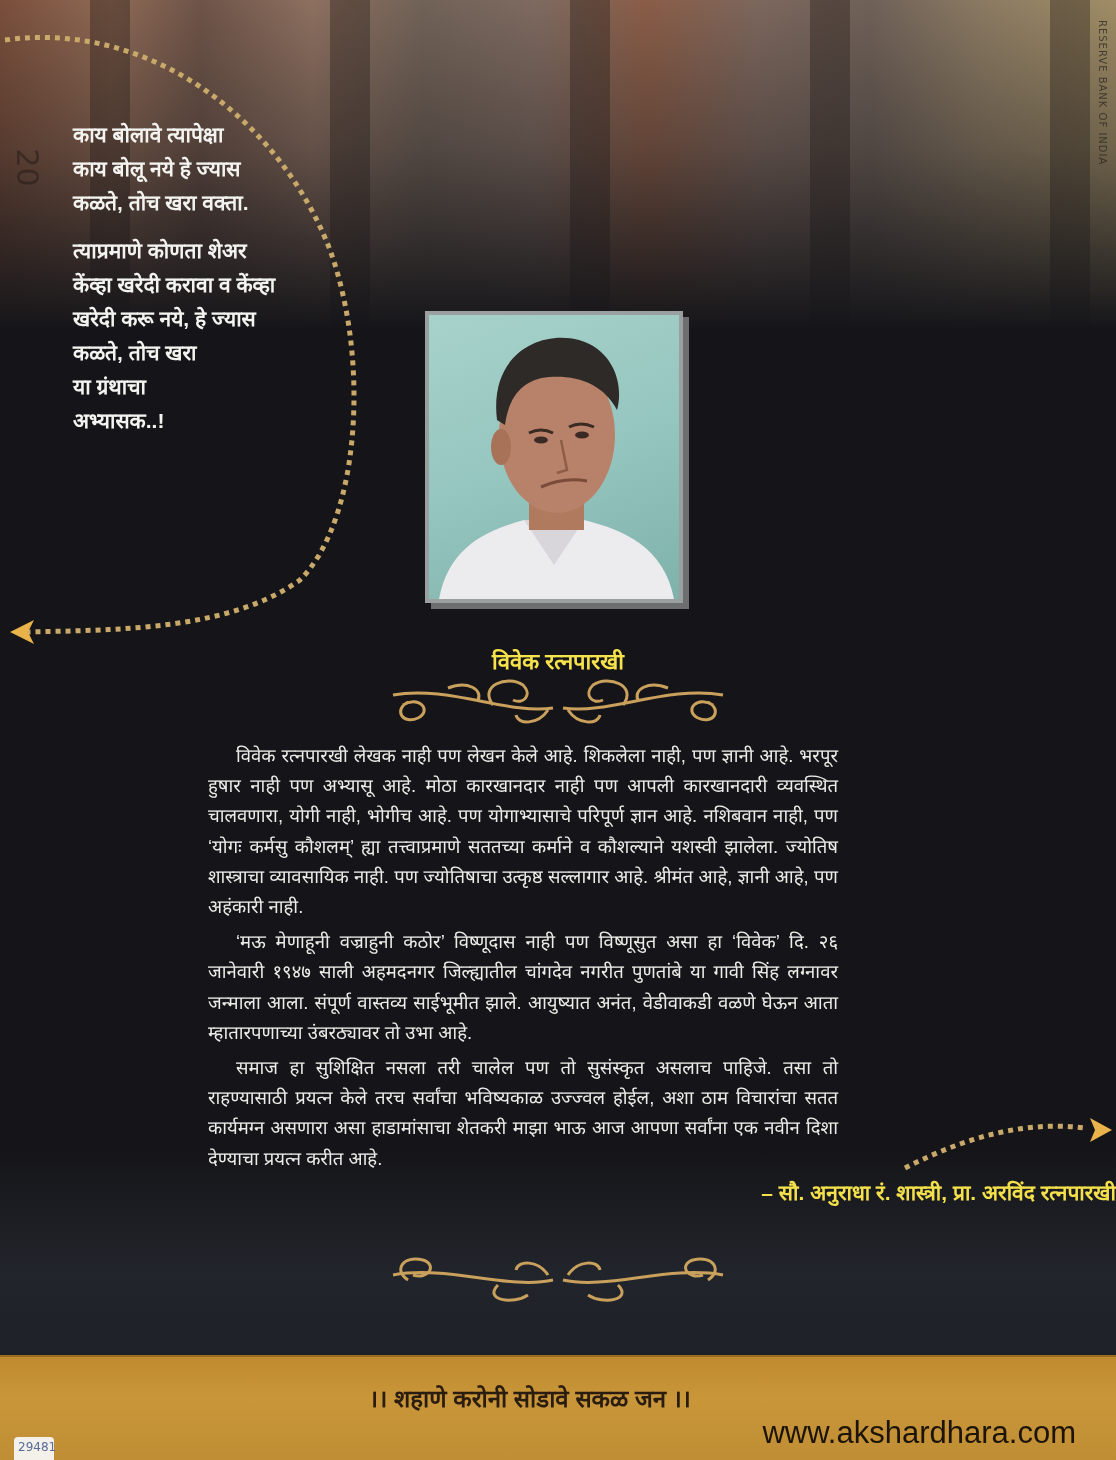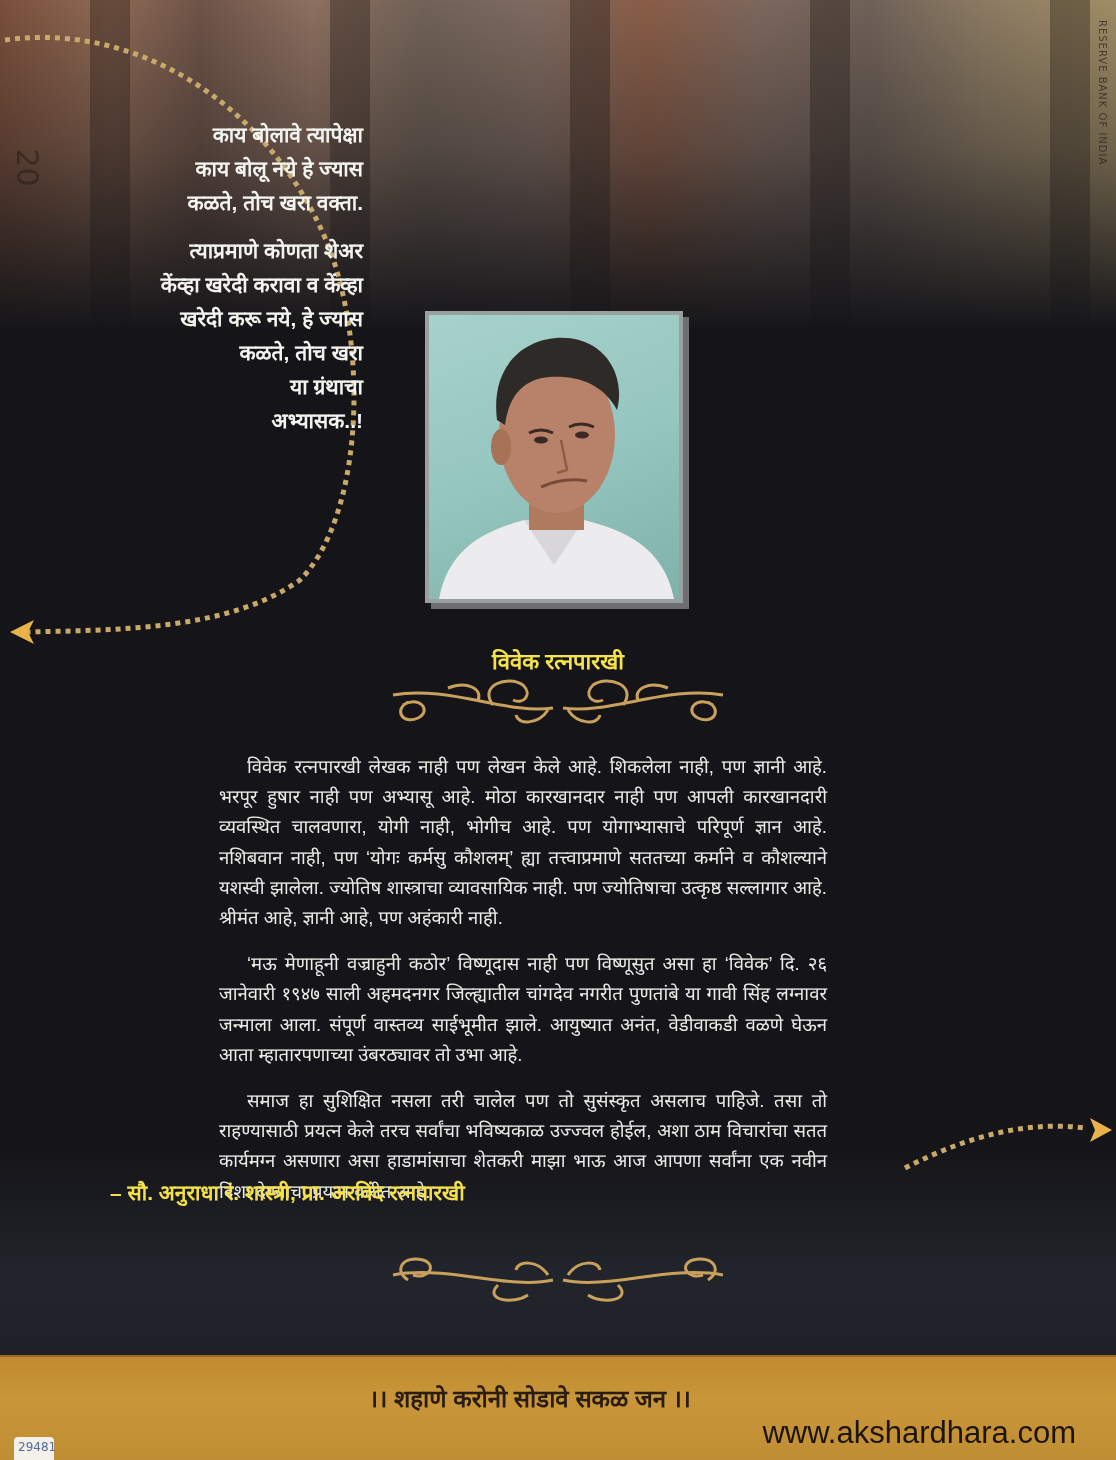--- a/index.html
+++ b/index.html
@@ -26,45 +26,45 @@
     }
     .bg-lower {
       position: absolute; left: 0; top: 1150px; width: 1116px; height: 205px;
       background: linear-gradient(180deg, rgba(21,21,25,1) 0%, rgba(35,38,45,0.9) 60%, rgba(30,33,40,1) 100%);
     }
     .left-quote {
       position: absolute; left: 73px; top: 118px; width: 290px;
       font-size: 21px; line-height: 34px; color: #f3f3f0; font-weight: bold;
       font-family: "Liberation Sans", "DejaVu Sans", sans-serif;
     }
-    .left-quote p { margin: 0 0 14px 0; text-align: right; }
+    .left-quote p { margin: 0 0 14px 0; }
     .dotted-arc { position: absolute; left: 0; top: 0; width: 1116px; height: 1460px; pointer-events: none; }
     .photo-wrap {
       position: absolute; left: 425px; top: 311px; width: 258px; height: 292px;
       background: #9aa0a0; box-shadow: 6px 6px 0 #6e6e70;
     }
     .photo {
       position: absolute; left: 4px; top: 4px; width: 250px; height: 284px; overflow: hidden;
       background: linear-gradient(160deg, #a7d2cb 0%, #95c6bf 50%, #7fb2ab 100%);
     }
     .author-name {
       position: absolute; left: 0; width: 1116px; top: 645px; text-align: center;
       font-size: 22px; font-weight: bold; color: #f6e24a;
       font-family: "Liberation Sans", "DejaVu Sans", sans-serif;
     }
     .flourish { position: absolute; left: 388px; width: 340px; height: 60px; }
     .bio {
       position: absolute; left: 203px; top: 736px; width: 640px;
       font-size: 18.5px; line-height: 30.2px; color: #ecece8; text-align: justify;
       font-family: "Liberation Sans", "DejaVu Sans", sans-serif;
     }
-    .bio p { margin: 16px; text-indent: 28px; }
+    .bio p { margin: 5px; text-indent: 28px; }
     .signature {
       position: absolute; left: 0; width: 1116px; top: 1178px; padding-left: 110px; box-sizing: border-box;
-      text-align: left; font-size: 21px; font-weight: bold; color: #f3e04a;
+      text-align: right; font-size: 21px; font-weight: bold; color: #f3e04a;
       font-family: "Liberation Sans", "DejaVu Sans", sans-serif;
     }
     .footer {
       position: absolute; left: 0; top: 1355px; width: 1116px; height: 105px;
       background: linear-gradient(180deg, #c08a2e 0%, #c9963a 40%, #bf8d33 100%);
       border-top: 2px solid #9a6c22;
     }
     .motto {
       position: absolute; left: 0; width: 1060px; top: 24px; text-align: center;
       font-size: 24px; font-weight: bold; color: #2a1d10;

